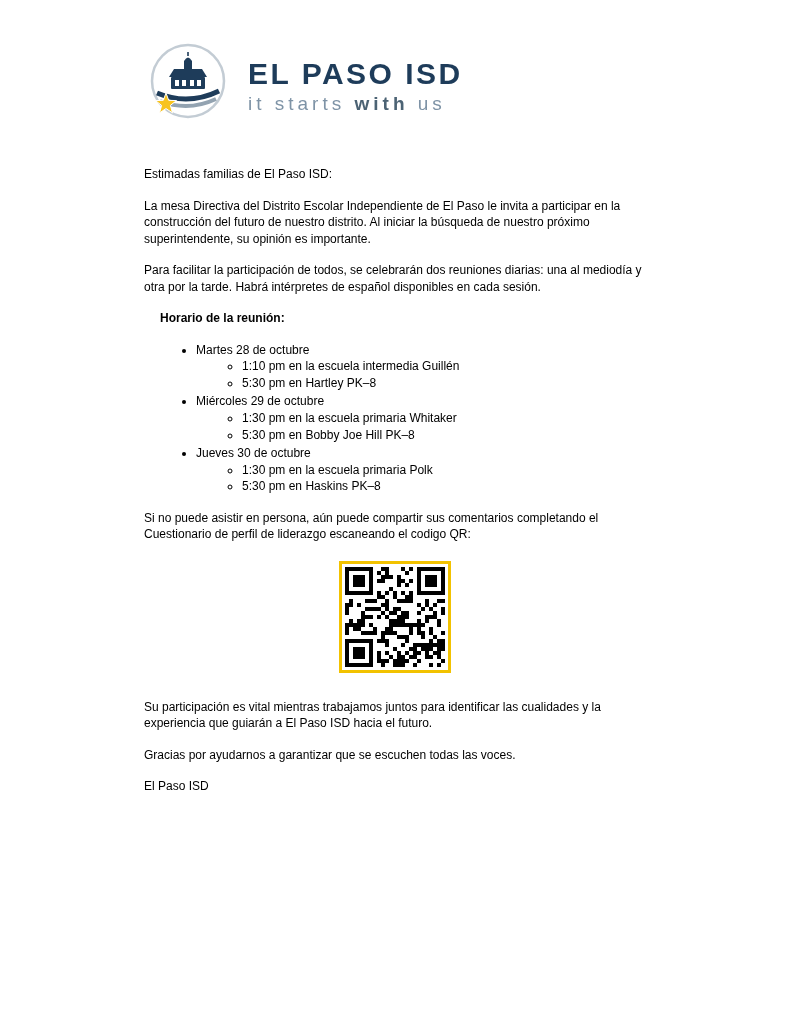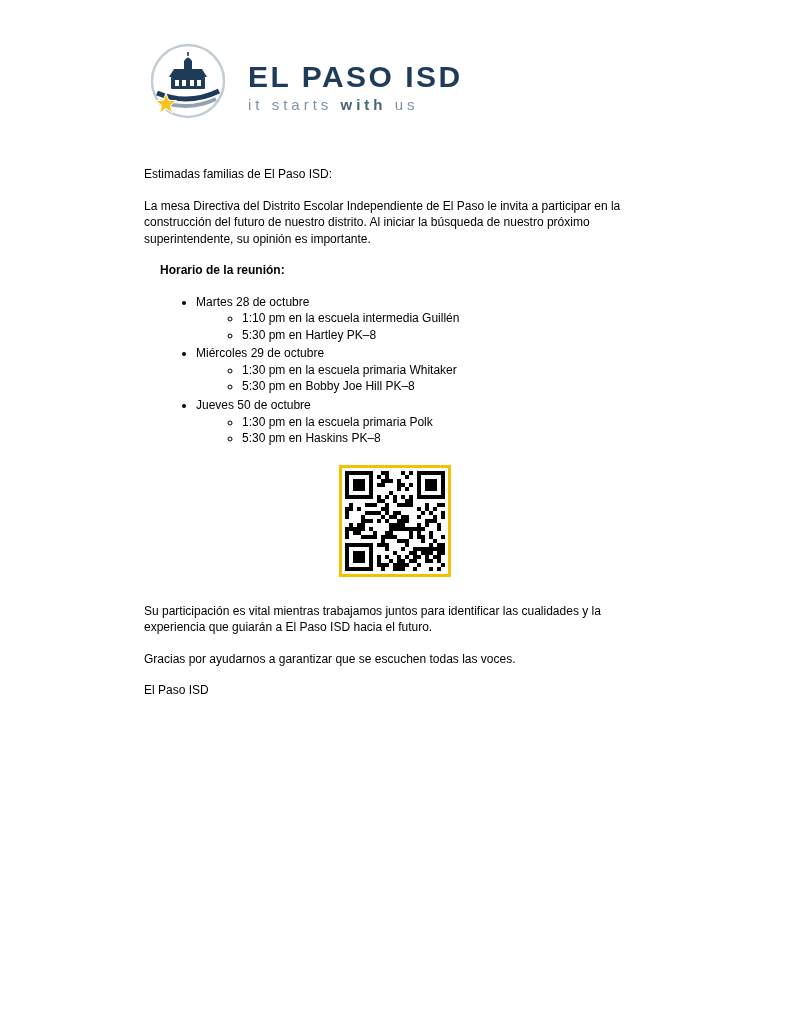--- a/index.html
+++ b/index.html
@@ -29,21 +29,21 @@
   .logo-text { display: flex; flex-direction: column; }
   .logo-title {
     color: #1e3c5a;
     font-weight: bold;
     font-size: 30px;
     letter-spacing: 2.5px;
     line-height: 1.1;
   }
   .logo-tagline {
     color: #7e93a6;
-    font-size: 15px;
+    font-size: 19px;
     letter-spacing: 4px;
     margin-top: 3px;
     white-space: nowrap;
   }
   .logo-tagline .emph { color: #4c6374; font-weight: bold; }
 
   
   .letter { font-size: 12px; line-height: 1.38; }
   .letter p { margin: 0 0 15px 0; }
   .letter .heading { font-weight: bold; margin: 0 0 15px 16px; }
@@ -108,47 +108,49 @@
       <div class="logo-title">EL PASO ISD</div>
       <div class="logo-tagline"><span>it starts</span> <span class="emph">with</span> <span>us</span></div>
     </div>
   </div>
 
   <div class="letter">
 
     <p>Estimadas familias de El Paso ISD:</p>
 
     <p>La mesa Directiva del Distrito Escolar Independiente de El Paso le invita a participar en la construcción del futuro de nuestro distrito. Al iniciar la búsqueda de nuestro próximo superintendente, su opinión es importante.</p>
+    <p>Para facilitar la participación de todos, se celebrarán dos reuniones diarias: una al mediodía y otra por la tarde. Habrá intérpretes de español disponibles en cada sesión.</p>
 
     <p class="heading">Horario de la reunión:</p>
 
     <ul class="schedule">
       <li>
         <span>Martes 28 de octubre</span>
         <ul>
           <li>1:10 pm en la escuela intermedia Guillén</li>
           <li>5:30 pm en Hartley PK–8</li>
         </ul>
       </li>
       <li>
         <span>Miércoles 29 de octubre</span>
         <ul>
           <li>1:30 pm en la escuela primaria Whitaker</li>
           <li>5:30 pm en Bobby Joe Hill PK–8</li>
         </ul>
       </li>
       <li>
-        <span>Jueves 50 de octubre</span>
+        <span>Jueves 30 de octubre</span>
         <ul>
           <li>1:30 pm en la escuela primaria Polk</li>
           <li>5:30 pm en Haskins PK–8</li>
         </ul>
       </li>
     </ul>
 
+    <p>Si no puede asistir en persona, aún puede compartir sus comentarios completando el Cuestionario de perfil de liderazgo escaneando el codigo QR:</p>
 
     <div class="qr-wrap">
       <div class="qr-box">
         <svg id="qr-svg" width="100" height="100" viewBox="0 0 100 100" aria-hidden="true">
             <rect x="0.00" y="0.00" width="4.00" height="4.00" fill="#000"></rect>
             <rect x="4.00" y="0.00" width="4.00" height="4.00" fill="#000"></rect>
             <rect x="8.00" y="0.00" width="4.00" height="4.00" fill="#000"></rect>
             <rect x="12.00" y="0.00" width="4.00" height="4.00" fill="#000"></rect>
             <rect x="16.00" y="0.00" width="4.00" height="4.00" fill="#000"></rect>
             <rect x="20.00" y="0.00" width="4.00" height="4.00" fill="#000"></rect>

